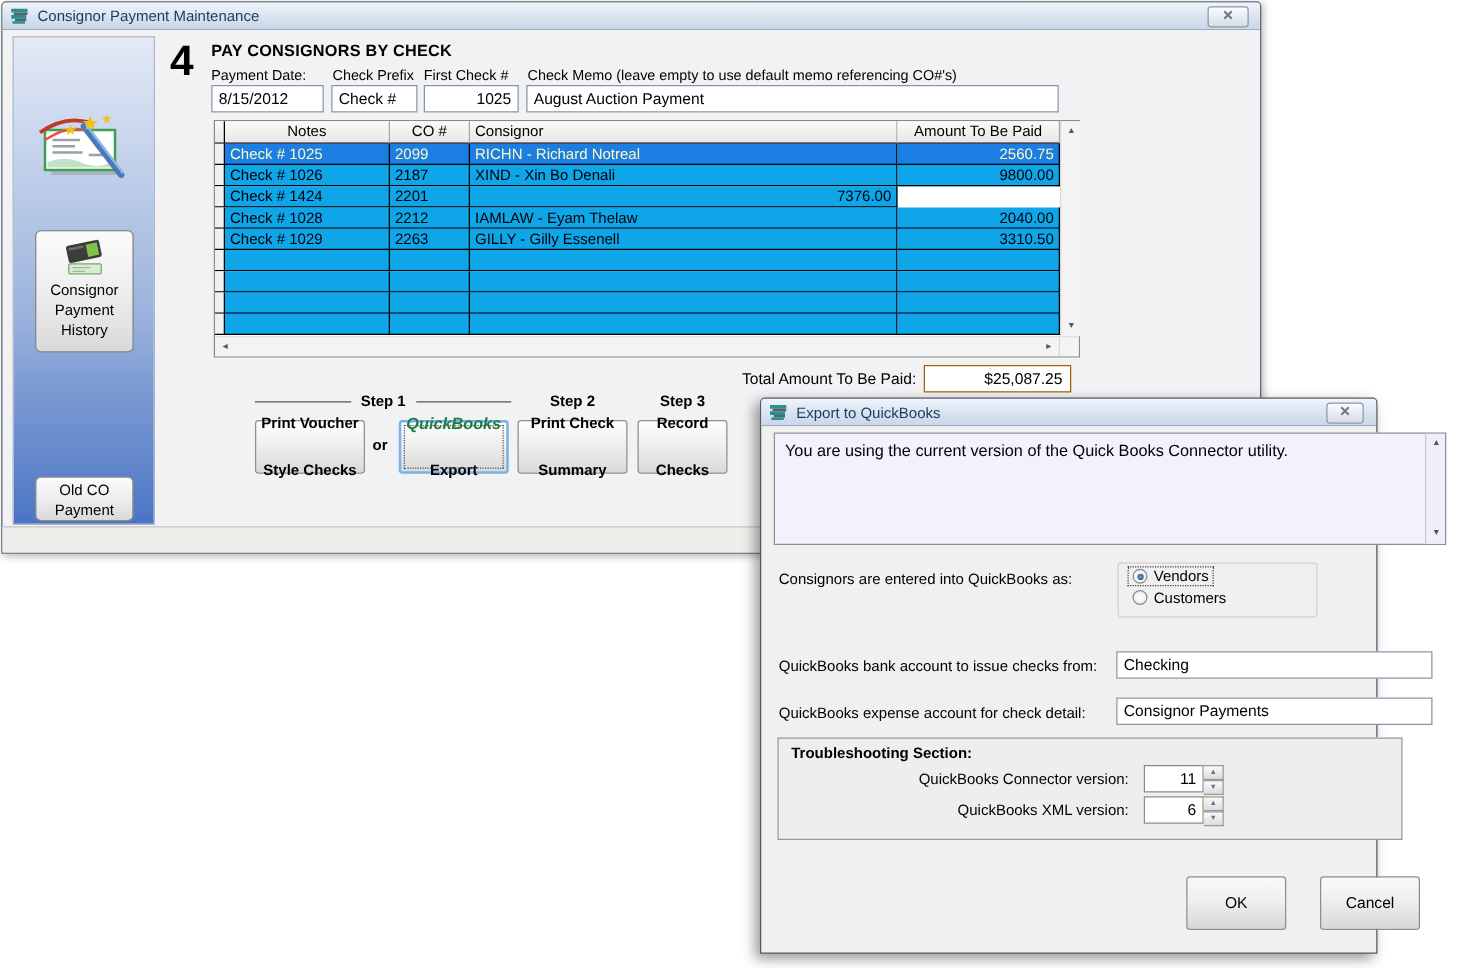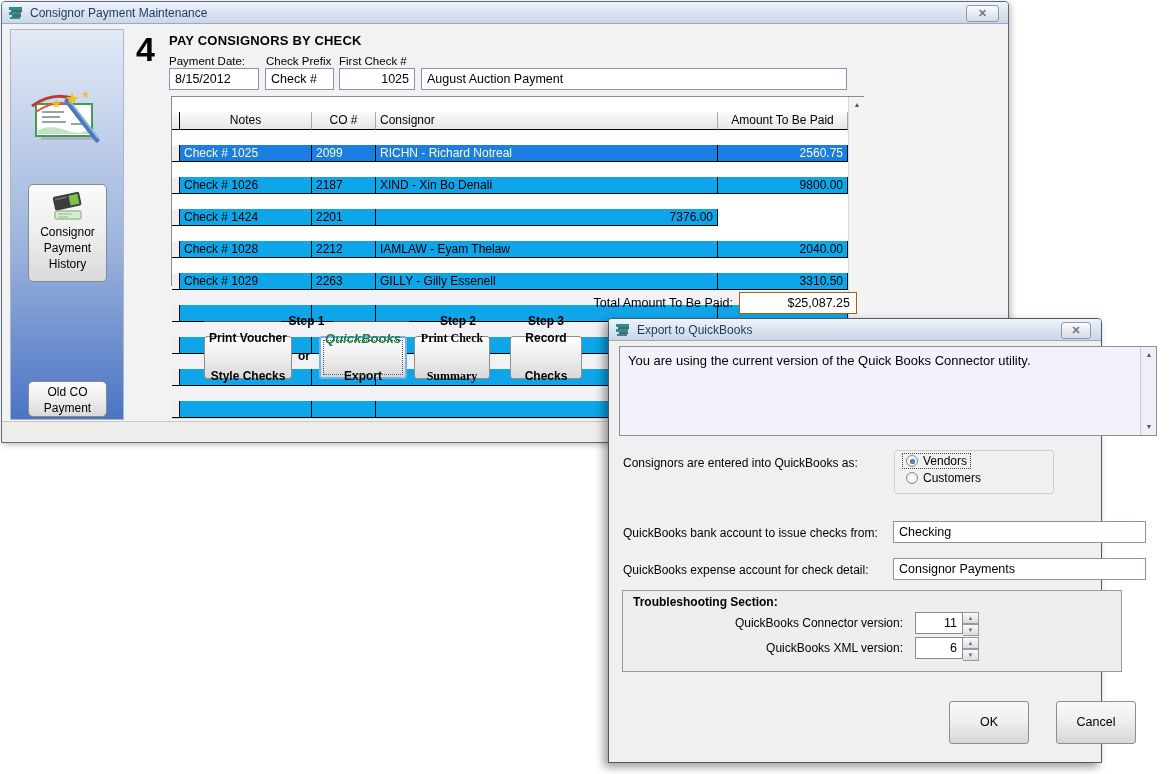--- a/index.html
+++ b/index.html
@@ -49,21 +49,21 @@
   #payment-date { left:167px; top:66px; width:90px; }
   #check-prefix { left:263px; top:66px; width:69px; }
   #first-check  { left:337px; top:66px; width:76px; text-align:right; }
   #check-memo   { left:419px; top:66px; width:426px; }
 
   
   .table-wrap { position:absolute; left:169px; top:94px; width:693px; height:190px;
                 border:1px solid #8a8a8a; background:#fff; display:flex; flex-direction:column; }
   .table-top { display:flex; flex:1; }
   .grid { width:676px; }
-  .trow { display:grid; grid-template-columns:8px 132px 64px 342px 130px; height:17px;margin-top:15px; }
+  .trow { display:grid; grid-template-columns:8px 132px 64px 342px 130px; height:17px; }
   .trow.head { height:18px; }
   .cell { font-size:12px; line-height:16px; padding:0 4px; white-space:nowrap;
           overflow:hidden; border-right:1px solid #000; border-bottom:1px solid #000;
           background:#0ea5e9; color:#000; }
   .head .cell { background:linear-gradient(#fafafa,#e7e7e7); border-right:1px solid #a8a8a8;
                 border-bottom:1px solid #000; font-size:12px; }
   .cell.gutter { background:#eef0f2; border-right:1px solid #000; padding:0; }
   .head .cell.gutter { background:linear-gradient(#fafafa,#e7e7e7); }
   .c-center { text-align:center; } .c-right { text-align:right; }
   .trow.selected .cell:not(.gutter) { background:#1b7ee2; color:#fef9c3; }
@@ -93,21 +93,21 @@
   .step-btn { position:absolute; top:334px; height:43px;
               background:linear-gradient(#fefefe,#efefef 45%,#d9d9d9);
               border:1px solid #8e8e8e; border-radius:3px; text-align:center;
               font-size:12px; font-weight:bold; color:#000; cursor:pointer;
               display:flex; flex-direction:column; justify-content:center;gap:23px; }
   #voucher-btn { left:202px; width:88px; }
   #or-label { position:absolute; left:296px; top:347px; font-size:12px; font-weight:bold; }
   #qb-btn { left:317px; width:88px; border:2px solid #74b2e8; outline:1px dotted #555;
             outline-offset:-5px; }
   #qb-btn .brand { font-style:italic; color:#1e7d40; font-size:13px; line-height:15px; }
-  #summary-btn { left:412px; width:76px;font-family:Liberation Serif, serif; }
+  #summary-btn { left:412px; width:88px; }
   #record-btn  { left:508px; width:72px; }
   .step-btn .line { line-height:15px; }
 
   .statusbar { position:absolute; left:0; right:0; bottom:0; height:21px;
                background:#efedea; border-top:1px solid #c8c8c8; }
 
   
   #dialog { left:608px; top:318px; width:494px; height:445px; background:#f0f0f0;
             border:1px solid #4f5а66; border:1px solid #4f5966;
             box-shadow:-4px 4px 10px rgba(0,0,0,.40); }
@@ -210,20 +210,21 @@
       <span class="line">Payment</span>
     </div>
   </div>
 
   <div class="big-step-number">4</div>
   <div class="main-heading">PAY CONSIGNORS BY CHECK</div>
 
   <span class="fld-label" style="left:167px">Payment Date:</span>
   <span class="fld-label" style="left:264px">Check Prefix</span>
   <span class="fld-label" style="left:337px">First Check #</span>
+  <span class="fld-label" style="left:420px">Check Memo (leave empty to use default memo referencing CO#'s)</span>
 
   <input class="tbx" id="payment-date" value="8/15/2012" style="">
   <input class="tbx" id="check-prefix" value="Check #" style="">
   <input class="tbx" id="first-check" value="1025" style="">
   <input class="tbx" id="check-memo" value="August Auction Payment" style="">
 
   <div class="table-wrap">
     <div class="table-top">
       <div class="grid">
           <div class="trow head">

